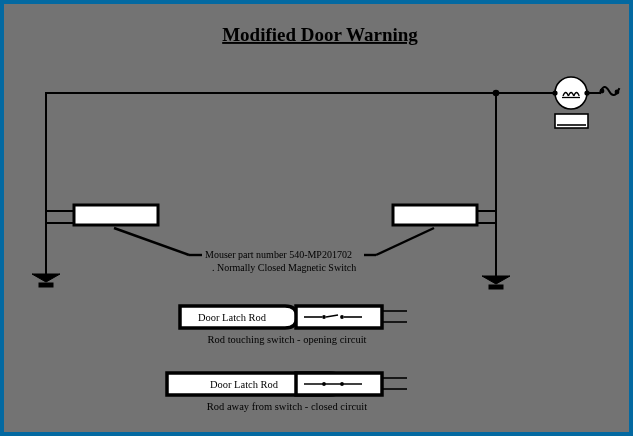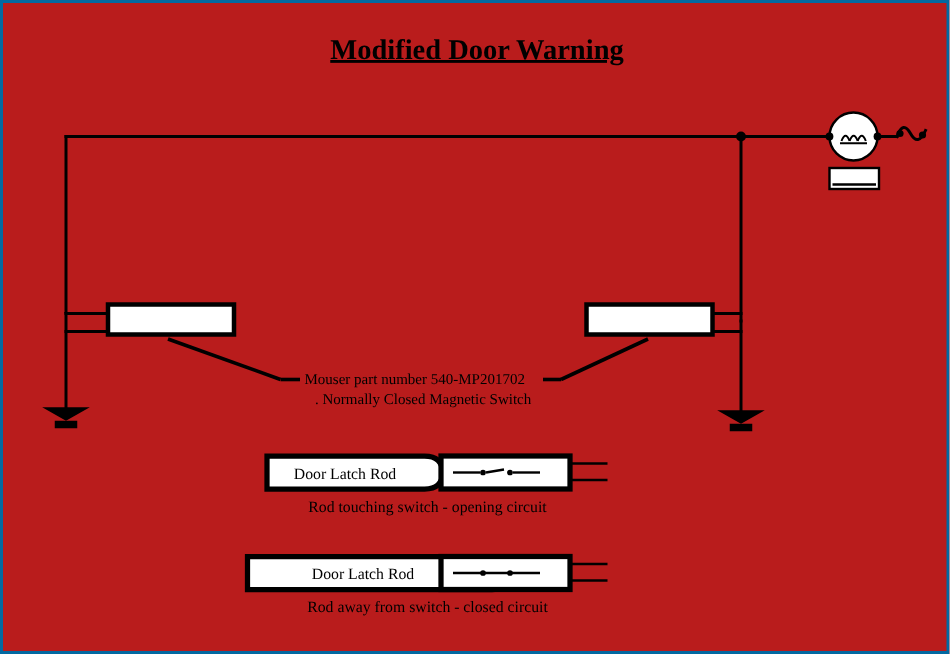--- a/index.html
+++ b/index.html
@@ -4,22 +4,22 @@
 <style>
   html, body {
     margin: 0;
     padding: 0;
     background: #ffffff;
   }
   #canvas {
     position: relative;
     width: 633px;
     height: 436px;
-    background: #b91c1c;
-    border: 2px solid #0369a1;
+    background: #737373;
+    border: 4px solid #0369a1;
     box-sizing: border-box;
     overflow: hidden;
     font-family: "Liberation Serif", "DejaVu Serif", serif;
   }
   #diagram {
     position: absolute;
     left: 0;
     top: 0;
     width: 633px;
     height: 436px;

